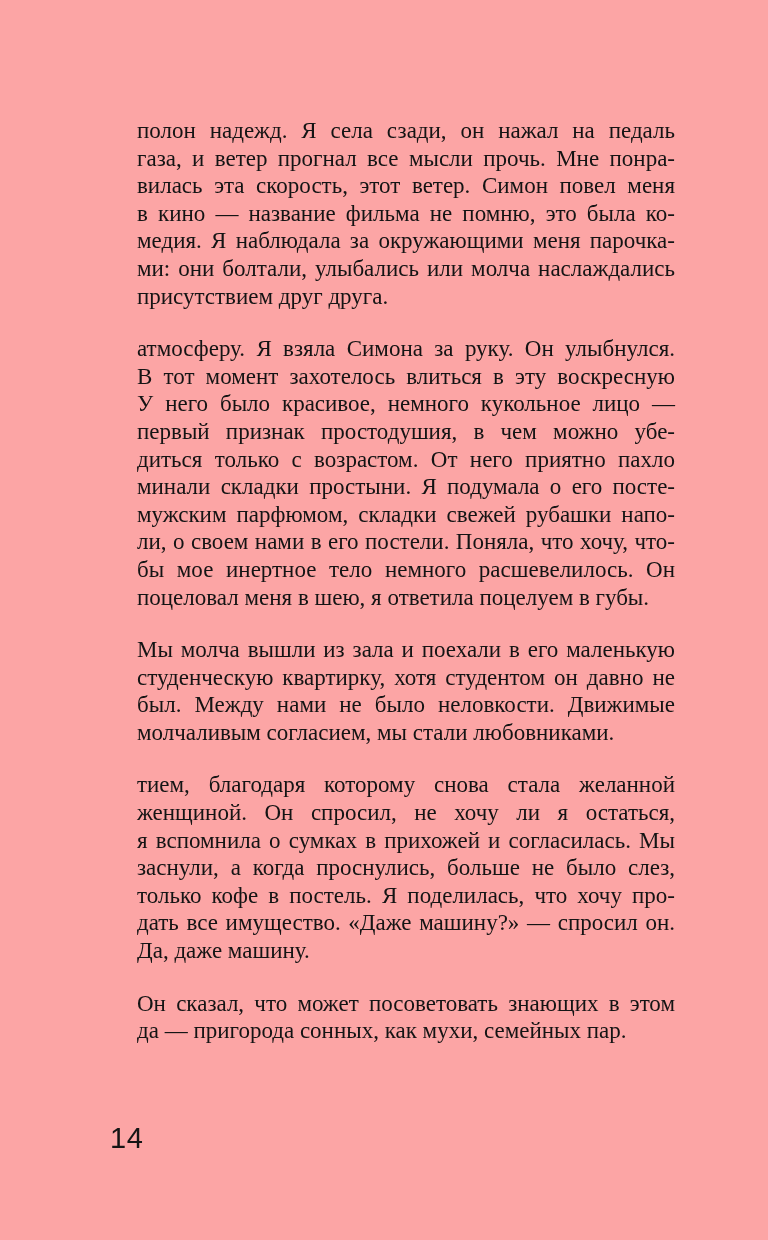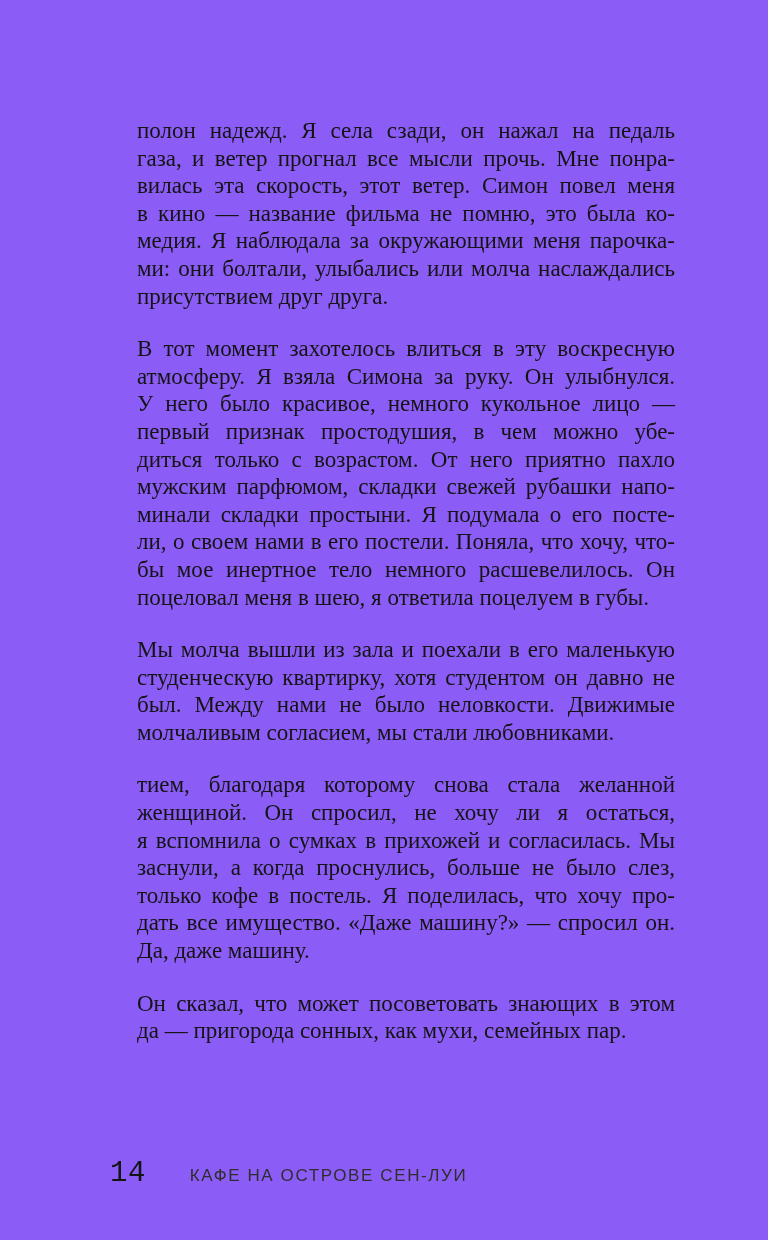--- a/index.html
+++ b/index.html
@@ -12,21 +12,21 @@
     height: 1240px;
     position: relative;
     overflow: hidden;
     font-family: "Liberation Serif", "DejaVu Serif", serif;
   }
   .page {
     position: absolute;
     left: 0; top: 0;
     width: 768px;
     height: 1240px;
-    background: #8b5cf6;
+    background: #fca5a5;
   }
   .text-block {
     position: absolute;
     left: 137px;
     top: 117px;
     width: 538px;
     color: #141414;
     font-size: 23px;
     line-height: 27.6px;
   }
@@ -44,26 +44,25 @@
   }
   .footer {
     position: absolute;
     left: 110px;
     top: 1124px;
     width: 560px;
     display: flex;
     align-items: baseline;
   }
   .page-number {
-    font-family: Liberation Mono, monospace;
+    font-family: Liberation Sans, sans-serif;
     font-size: 29px;
     line-height: 1;
     color: #141414;
     letter-spacing: 0.5px;
-    margin-top: 35px;
   }
   .running-title {
     font-family: "Liberation Sans", "DejaVu Sans", sans-serif;
     font-size: 17px;
     line-height: 1;
     color: #2e2e2e;
     letter-spacing: 1.6px;
     text-transform: uppercase;
     margin-left: 44px;
     font-weight: 400;
@@ -78,27 +77,27 @@
     <div class="para">
         <div class="line">полон надежд. Я села сзади, он нажал на педаль</div>
         <div class="line">газа, и ветер прогнал все мысли прочь. Мне понра-</div>
         <div class="line">вилась эта скорость, этот ветер. Симон повел меня</div>
         <div class="line">в кино — название фильма не помню, это была ко-</div>
         <div class="line">медия. Я наблюдала за окружающими меня парочка-</div>
         <div class="line">ми: они болтали, улыбались или молча наслаждались</div>
         <div class="line last">присутствием друг друга.</div>
       </div>
     <div class="para">
+        <div class="line">атмосферу. Я взяла Симона за руку. Он улыбнулся.</div>
         <div class="line">В тот момент захотелось влиться в эту воскресную</div>
-        <div class="line">атмосферу. Я взяла Симона за руку. Он улыбнулся.</div>
         <div class="line">У него было красивое, немного кукольное лицо —</div>
         <div class="line">первый признак простодушия, в чем можно убе-</div>
         <div class="line">диться только с возрастом. От него приятно пахло</div>
+        <div class="line">минали складки простыни. Я подумала о его посте-</div>
         <div class="line">мужским парфюмом, складки свежей рубашки напо-</div>
-        <div class="line">минали складки простыни. Я подумала о его посте-</div>
         <div class="line">ли, о своем нами в его постели. Поняла, что хочу, что-</div>
         <div class="line">бы мое инертное тело немного расшевелилось. Он</div>
         <div class="line last">поцеловал меня в шею, я ответила поцелуем в губы.</div>
       </div>
     <div class="para">
         <div class="line">Мы молча вышли из зала и поехали в его маленькую</div>
         <div class="line">студенческую квартирку, хотя студентом он давно не</div>
         <div class="line">был. Между нами не было неловкости. Движимые</div>
         <div class="line last">молчаливым согласием, мы стали любовниками.</div>
       </div>
@@ -112,16 +111,15 @@
         <div class="line last">Да, даже машину.</div>
       </div>
     <div class="para">
         <div class="line">Он сказал, что может посоветовать знающих в этом</div>
         <div class="line last">да — пригорода сонных, как мухи, семейных пар.</div>
       </div>
   </div>
 
   <div class="footer">
     <span class="page-number">14</span>
-    <span class="running-title">КАФЕ НА ОСТРОВЕ СЕН-ЛУИ</span>
   </div>
 
 </div>
 
 </body></html>

